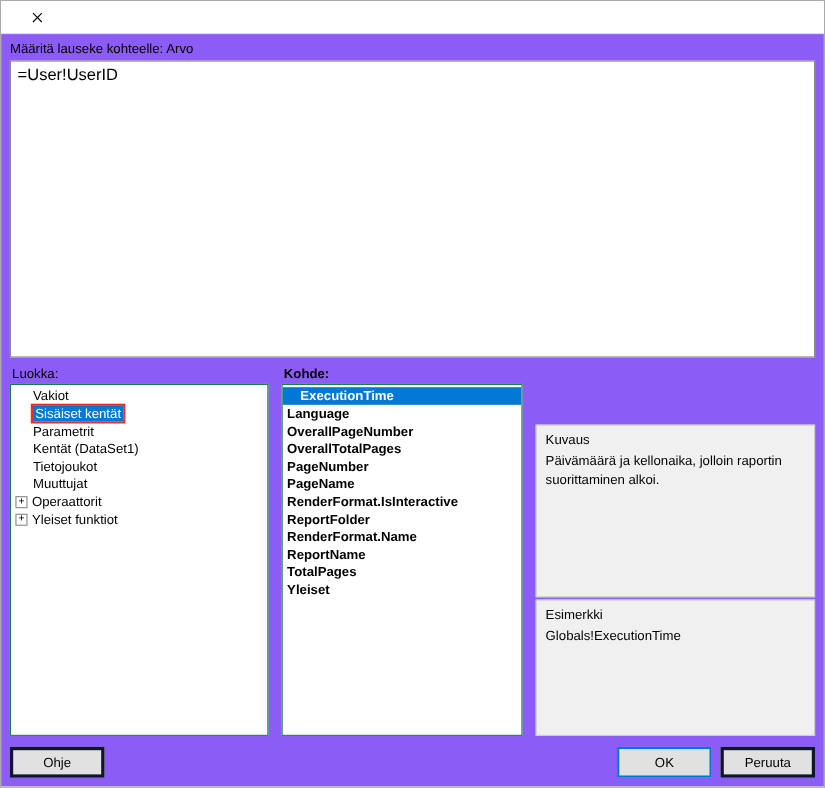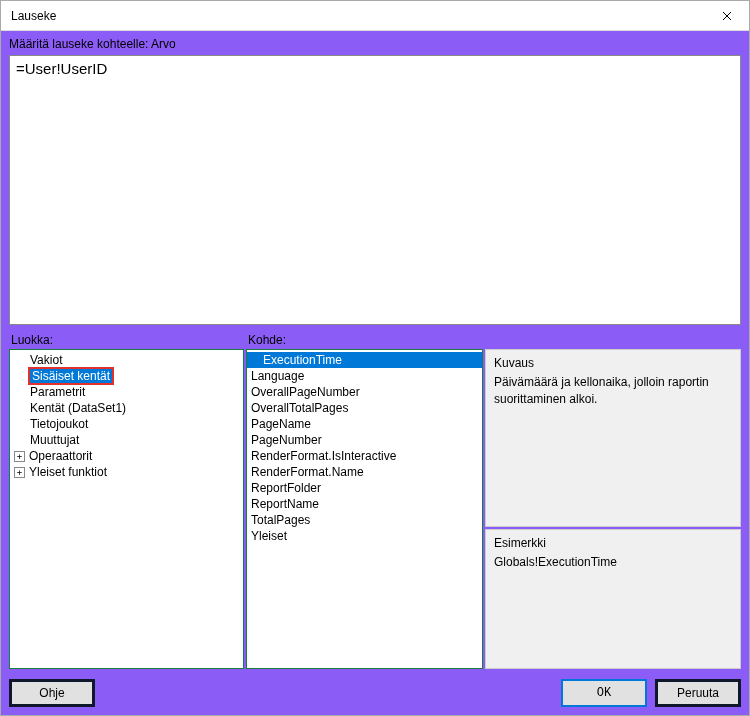--- a/index.html
+++ b/index.html
@@ -50,30 +50,30 @@
     border: 1px solid #888;
     height: 280px;
     padding: 4px 6px;
     font-size: 15px;
     font-family: "Segoe UI", Tahoma, sans-serif;
     resize: none;
     outline: none;
   }
   .columns {
     display: flex;
-    gap: 2px;
+    gap: 12px;
     margin-top: 8px;
     height: 348px;
   }
   .col {
     display: flex;
     flex-direction: column;
   }
   .col.category { width: 235px; }
-  .col.item { width: 237px; }
+  .col.item { width: 219px; font-weight: bold; }
   .col.desc { flex: 1; }
   .col-label {
     font-size: 12px;
     padding: 0 0 2px 2px;
   }
   .listbox {
     flex: 1;
     background: #fff;
     border: 1px solid #15803d;
     overflow: auto;
@@ -128,21 +128,21 @@
     flex: 1;
     display: flex;
     flex-direction: column;
     gap: 2px;
   }
   .desc-box, .example-box {
     background: #f0f0f0;
     border: 1px solid #ccc;
     padding: 6px 8px;
   }
-  .desc-box { flex: 1.3; }
+  .desc-box { flex: 1.3; margin-top: 37px; }
   .example-box { flex: 1; }
   .desc-title {
     font-size: 12px;
     margin-bottom: 4px;
   }
   .desc-text {
     font-size: 12px;
     line-height: 1.35;
   }
   .footer {
@@ -155,28 +155,27 @@
     background: #e1e1e1;
     height: 28px;
     min-width: 86px;
     padding: 0 14px;
     font-size: 12px;
     display: inline-flex;
     align-items: center;
     justify-content: center;
     cursor: pointer;
   }
-  .btn.default { border: 2px solid #0078d7; font-family: Liberation Mono, monospace; }
+  .btn.default { border: 2px solid #0078d7; }
   .footer .spacer { flex: 1; }
 </style>
 </head>
 <body>
 
 <div class="titlebar">
-  <div class="title">Lauseke</div>
   <div class="close-btn">
     <svg width="10" height="10" viewBox="0 0 10 10">
         <path d="M1 1 L9 9 M9 1 L1 9" stroke="currentColor" stroke-width="1" fill="none"></path>
       </svg>
   </div>
 </div>
 
 <div class="content">
   <div class="instruction">Määritä lauseke kohteelle: Arvo</div>
 
@@ -220,25 +219,25 @@
           </div>
         </div>
     </div>
     <div class="col item">
       <div class="col-label">Kohde:</div>
       <div class="listbox" id="item-list">
           <div class="list-item selected">ExecutionTime</div>
           <div class="list-item">Language</div>
           <div class="list-item">OverallPageNumber</div>
           <div class="list-item">OverallTotalPages</div>
+          <div class="list-item">PageNumber</div>
           <div class="list-item">PageName</div>
-          <div class="list-item">PageNumber</div>
           <div class="list-item">RenderFormat.IsInteractive</div>
+          <div class="list-item">ReportFolder</div>
           <div class="list-item">RenderFormat.Name</div>
-          <div class="list-item">ReportFolder</div>
           <div class="list-item">ReportName</div>
           <div class="list-item">TotalPages</div>
           <div class="list-item">Yleiset</div>
         </div>
     </div>
     <div class="col desc">
       <div class="col-label">&nbsp;</div>
       <div class="desc-panel">
         <div class="desc-box">
           <div class="desc-title">Kuvaus</div>

